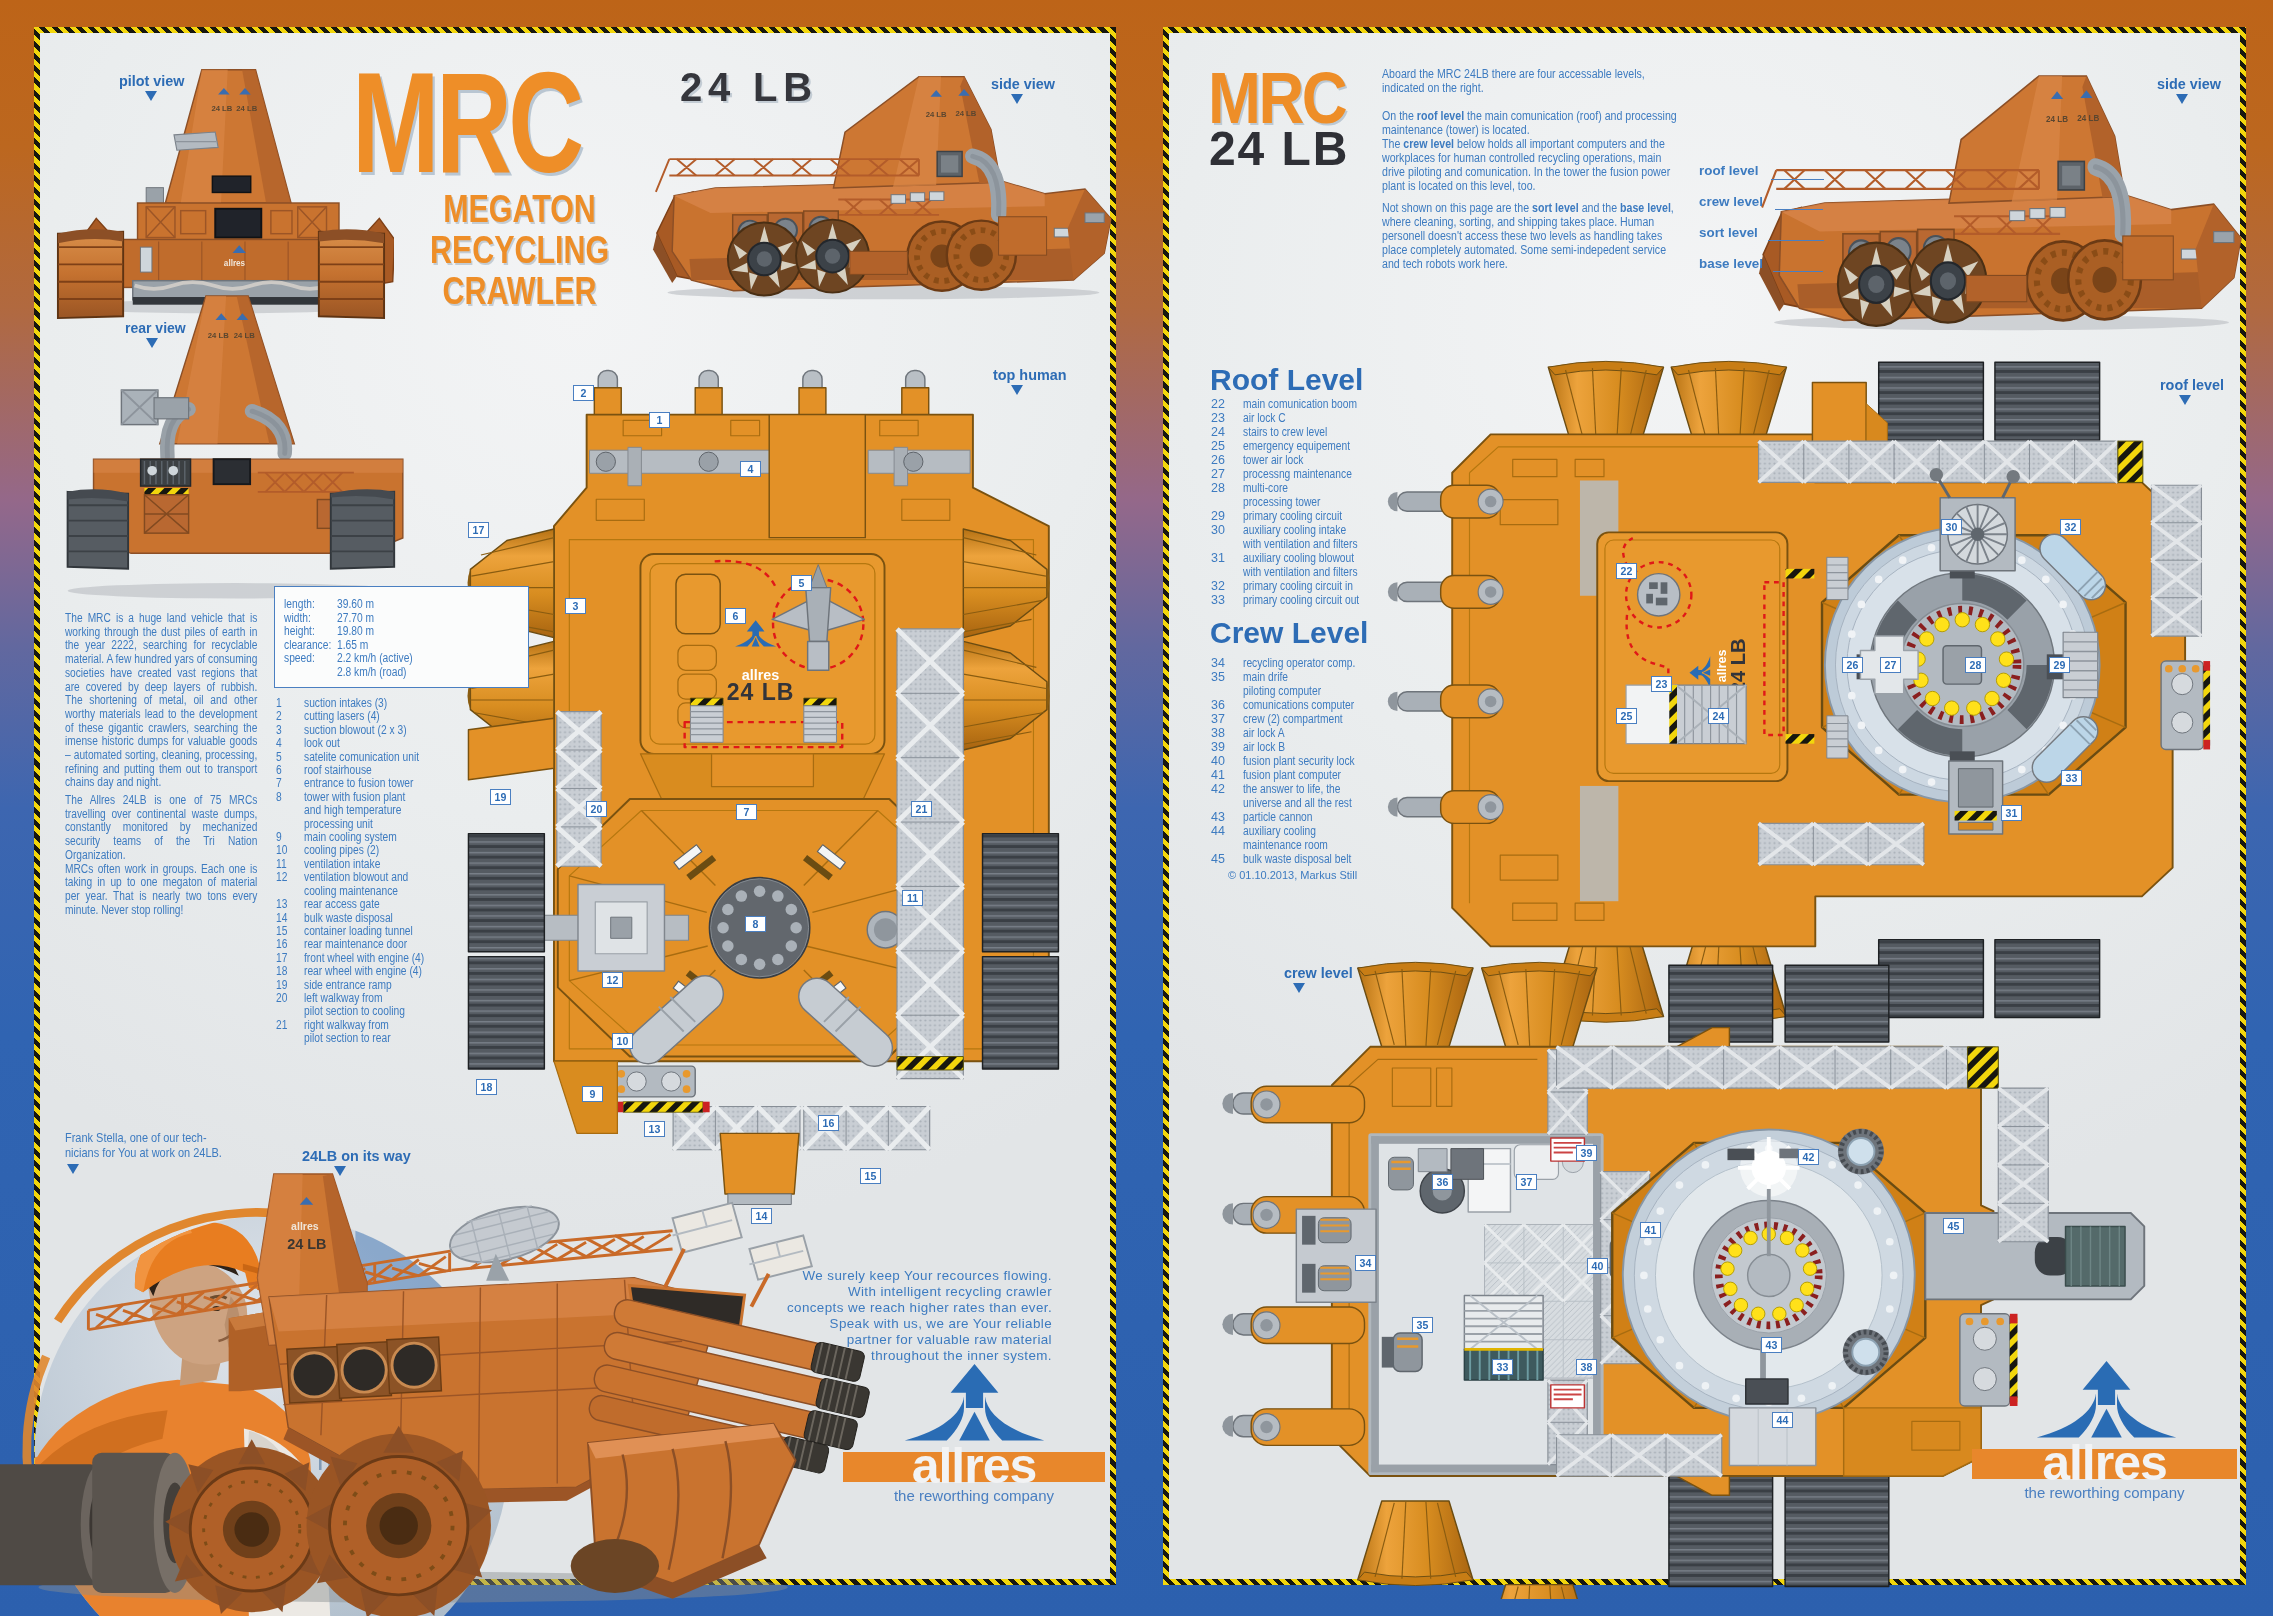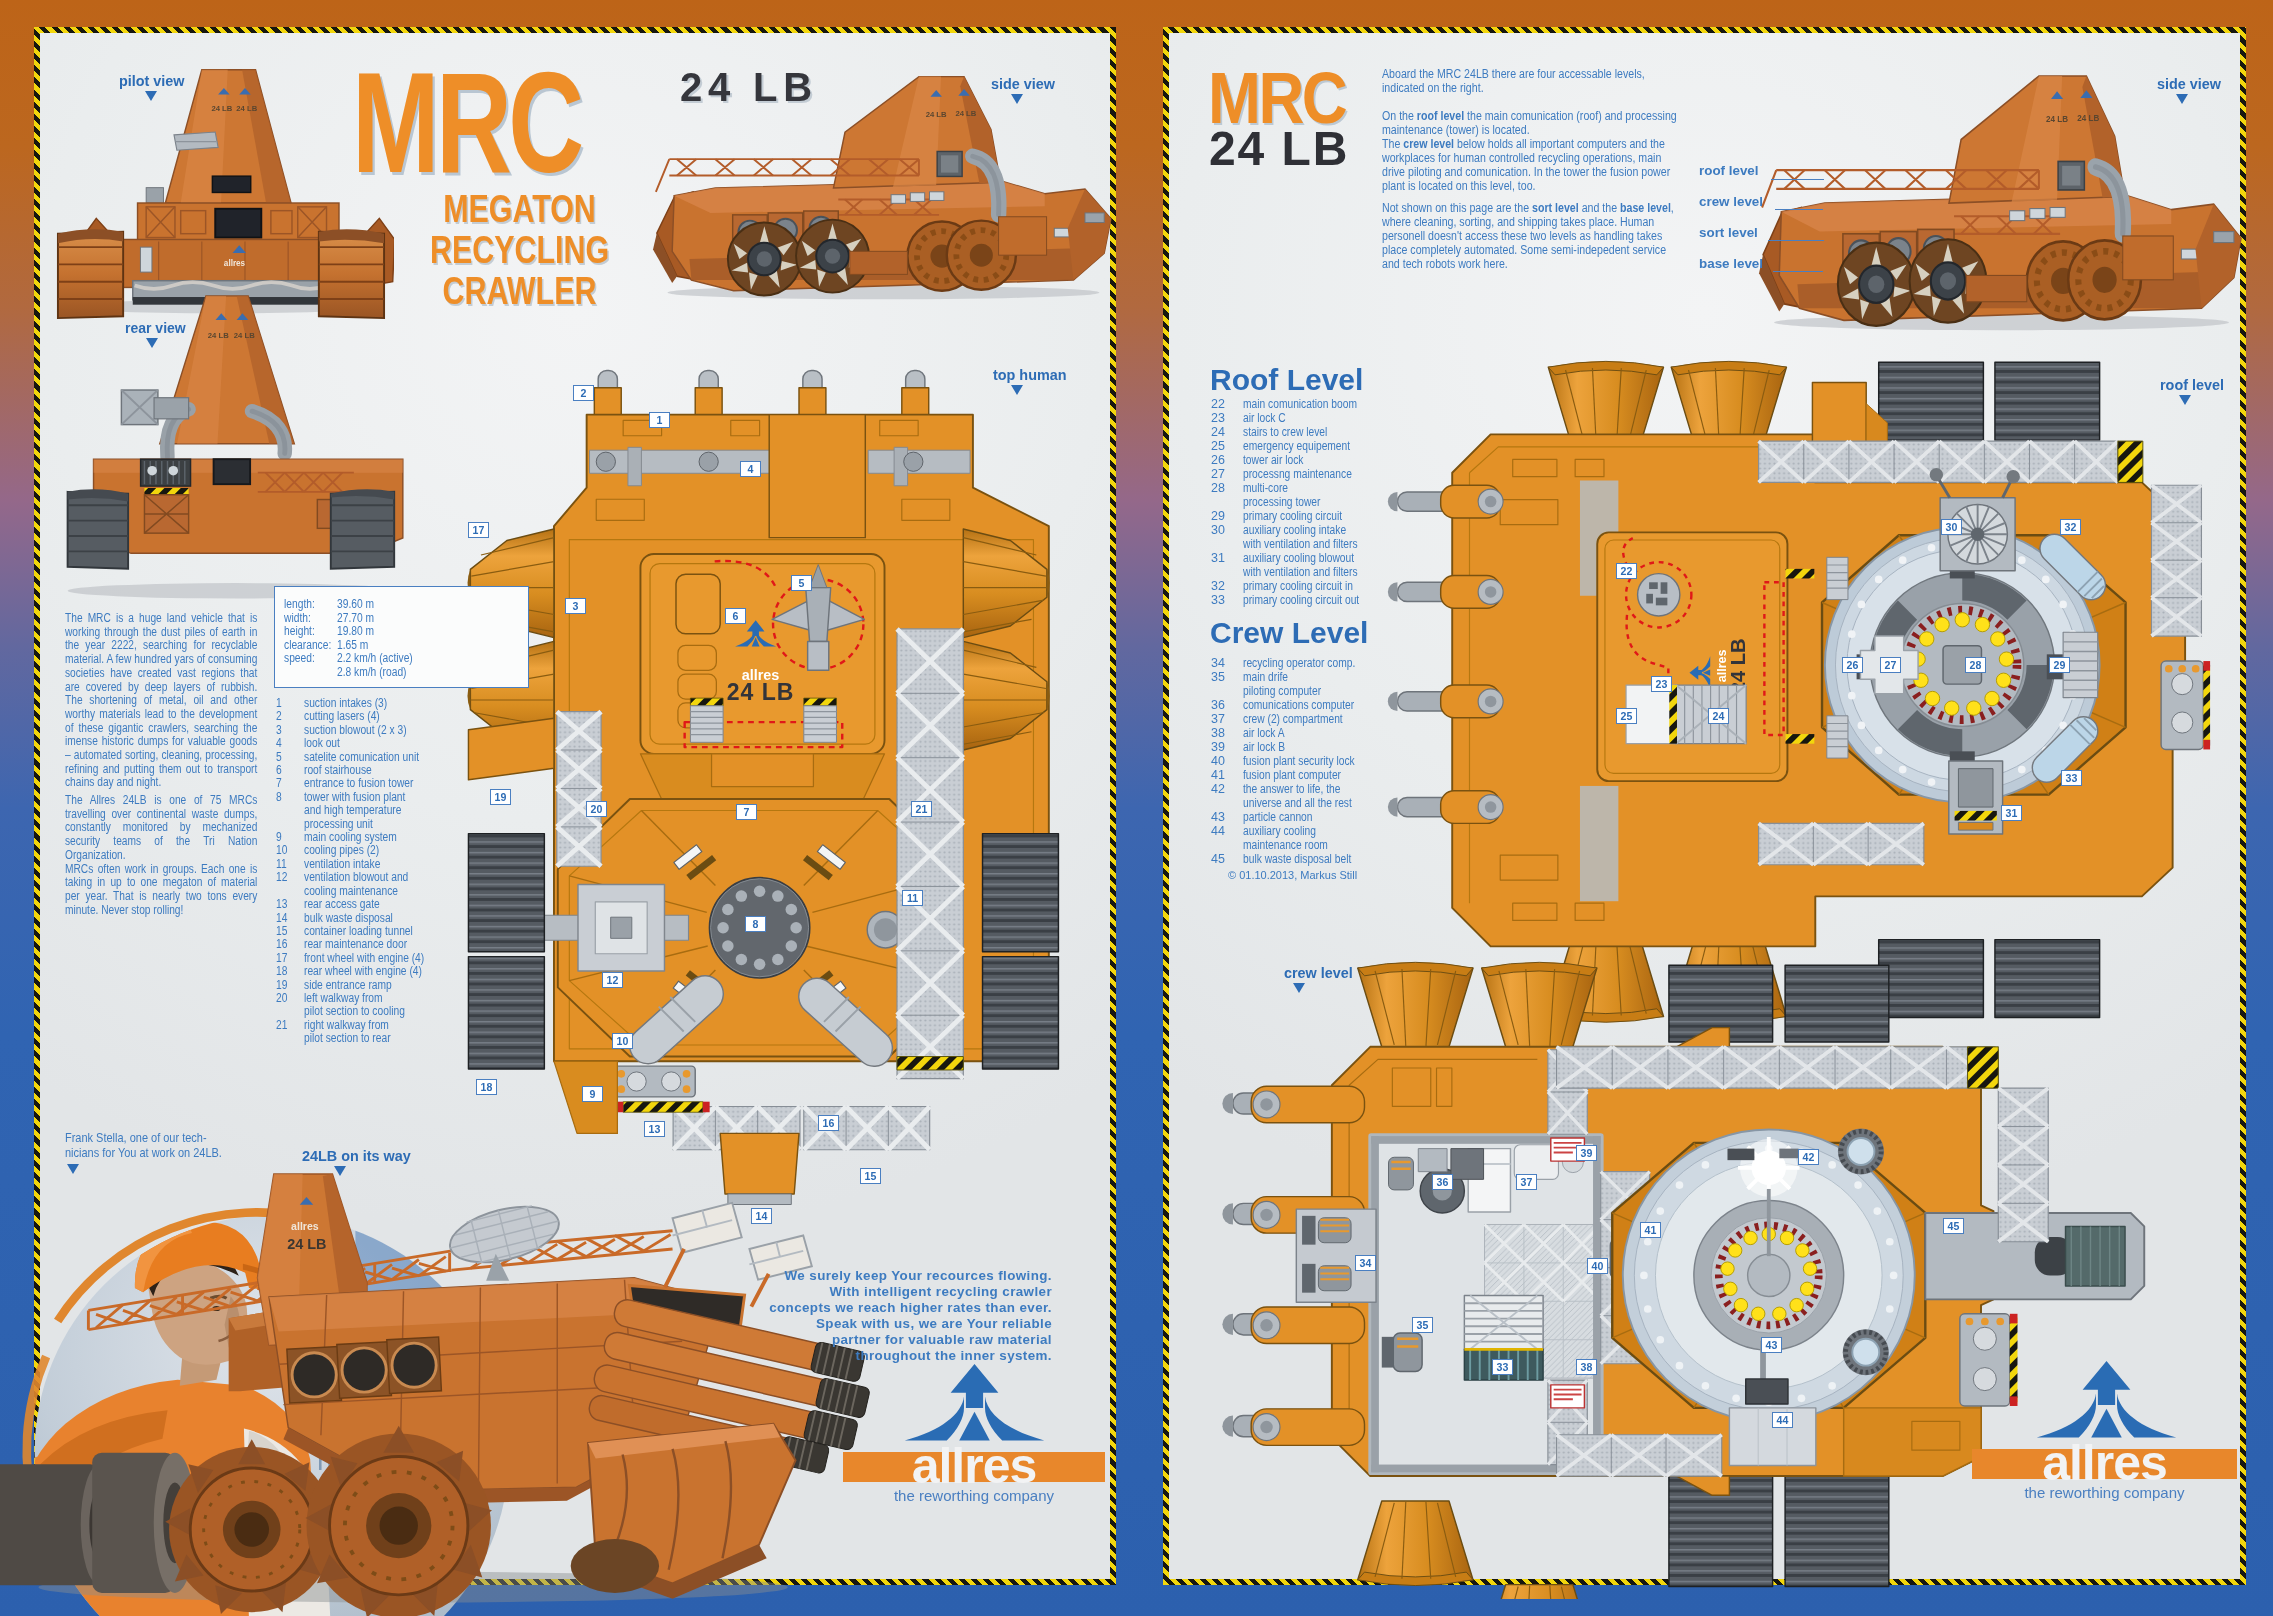--- a/index.html
+++ b/index.html
@@ -1278,21 +1278,21 @@
   <div class="t" style="left:284px;top:598px;font-size:12.5px;line-height:13.6px;transform:scaleX(0.82);transform-origin:left top;">length:<br>width:<br>height:<br>clearance:<br>speed:</div>
   <div class="t" style="left:337px;top:598px;font-size:12.5px;line-height:13.6px;transform:scaleX(0.82);transform-origin:left top;">39.60 m<br>27.70 m<br>19.80 m<br>1.65 m<br>2.2 km/h (active)<br>2.8 km/h (road)</div>
 
   <div class="t" style="left:276px;top:697px;width:21px;font-size:12.5px;line-height:13.4px;transform:scaleX(0.82);transform-origin:left top;">1<br>2<br>3<br>4<br>5<br>6<br>7<br>8<br><br><br>9<br>10<br>11<br>12<br><br>13<br>14<br>15<br>16<br>17<br>18<br>19<br>20<br><br>21</div>
 
   <div class="t" style="left:304px;top:697px;width:279px;font-size:12.5px;line-height:13.4px;transform:scaleX(0.82);transform-origin:left top;">suction intakes (3)<br>cutting lasers (4)<br>suction blowout (2 x 3)<br>look out<br>satelite comunication unit<br>roof stairhouse<br>entrance to fusion tower<br>tower with fusion plant<br>and high temperature<br>processing unit<br>main cooling system<br>cooling pipes (2)<br>ventilation intake<br>ventilation blowout and<br>cooling maintenance<br>rear access gate<br>bulk waste disposal<br>container loading tunnel<br>rear maintenance door<br>front wheel with engine (4)<br>rear wheel with engine (4)<br>side entrance ramp<br>left walkway from<br>pilot section to cooling<br>right walkway from<br>pilot section to rear</div>
 
   <div class="tb" style="left:302px;top:1148px;font-size:14.4px;">24LB on its way</div>
   <div class="tri" style="left:334px;top:1166px;"></div>
 
-  <div class="t" style="right:1222px;top:1268px;width:423px;font-size:13.4px;line-height:16px;text-align:right;font-weight:bold;letter-spacing:0.4px;">We surely keep Your recources flowing.<br>With intelligent recycling crawler<br>concepts we reach higher rates than ever.<br>Speak with us, we are Your reliable<br>partner for valuable raw material<br>throughout the inner system.</div>
+  <div class="t" style="right:1222px;top:1268px;width:423px;font-size:13.4px;line-height:16px;text-align:right;font-weight:normal;letter-spacing:0.4px;">We surely keep Your recources flowing.<br>With intelligent recycling crawler<br>concepts we reach higher rates than ever.<br>Speak with us, we are Your reliable<br>partner for valuable raw material<br>throughout the inner system.</div>
 
   <div style="position:absolute;left:1208px;top:56px;font-size:73px;font-weight:bold;color:#ee8e28;letter-spacing:-2.9px;text-shadow:1.9px 1.9px 0 #bcc9d4;transform:scaleX(0.87);transform-origin:left top;">MRC</div>
   <div style="position:absolute;left:1209px;top:121px;font-size:48px;font-weight:bold;color:#2f3036;letter-spacing:1.9px;transform:scaleX(1.0);transform-origin:left top;">24 LB</div>
 
   <div class="t" style="left:1382px;top:67px;width:350px;font-size:12.5px;line-height:14px;transform:scaleX(0.85);transform-origin:left top;">Aboard the MRC 24LB there are four accessable levels, indicated on the right.</div>
   <div class="t" style="left:1382px;top:109px;width:352px;font-size:12.5px;line-height:14px;transform:scaleX(0.85);transform-origin:left top;">On the <b>roof level</b> the main comunication (roof) and processing maintenance (tower) is located.<br>The <b>crew level</b> below holds all important computers and the workplaces for human controlled recycling operations, main drive piloting and comunication. In the tower the fusion power plant is located on this level, too.</div>
   <div class="t" style="left:1382px;top:201px;width:352px;font-size:12.5px;line-height:14px;transform:scaleX(0.85);transform-origin:left top;">Not shown on this page are the <b>sort level</b> and the <b>base level</b>, where cleaning, sorting, and shipping takes place. Human personell doesn't access these two levels as handling takes place completely automated. Some semi-indepedent service and tech robots work here.</div>
 
   <div class="t" style="left:1699px;top:163px;font-size:13.4px;font-weight:bold;">roof level</div>
   <div class="t" style="left:1699px;top:194px;font-size:13.4px;font-weight:bold;">crew level</div>

